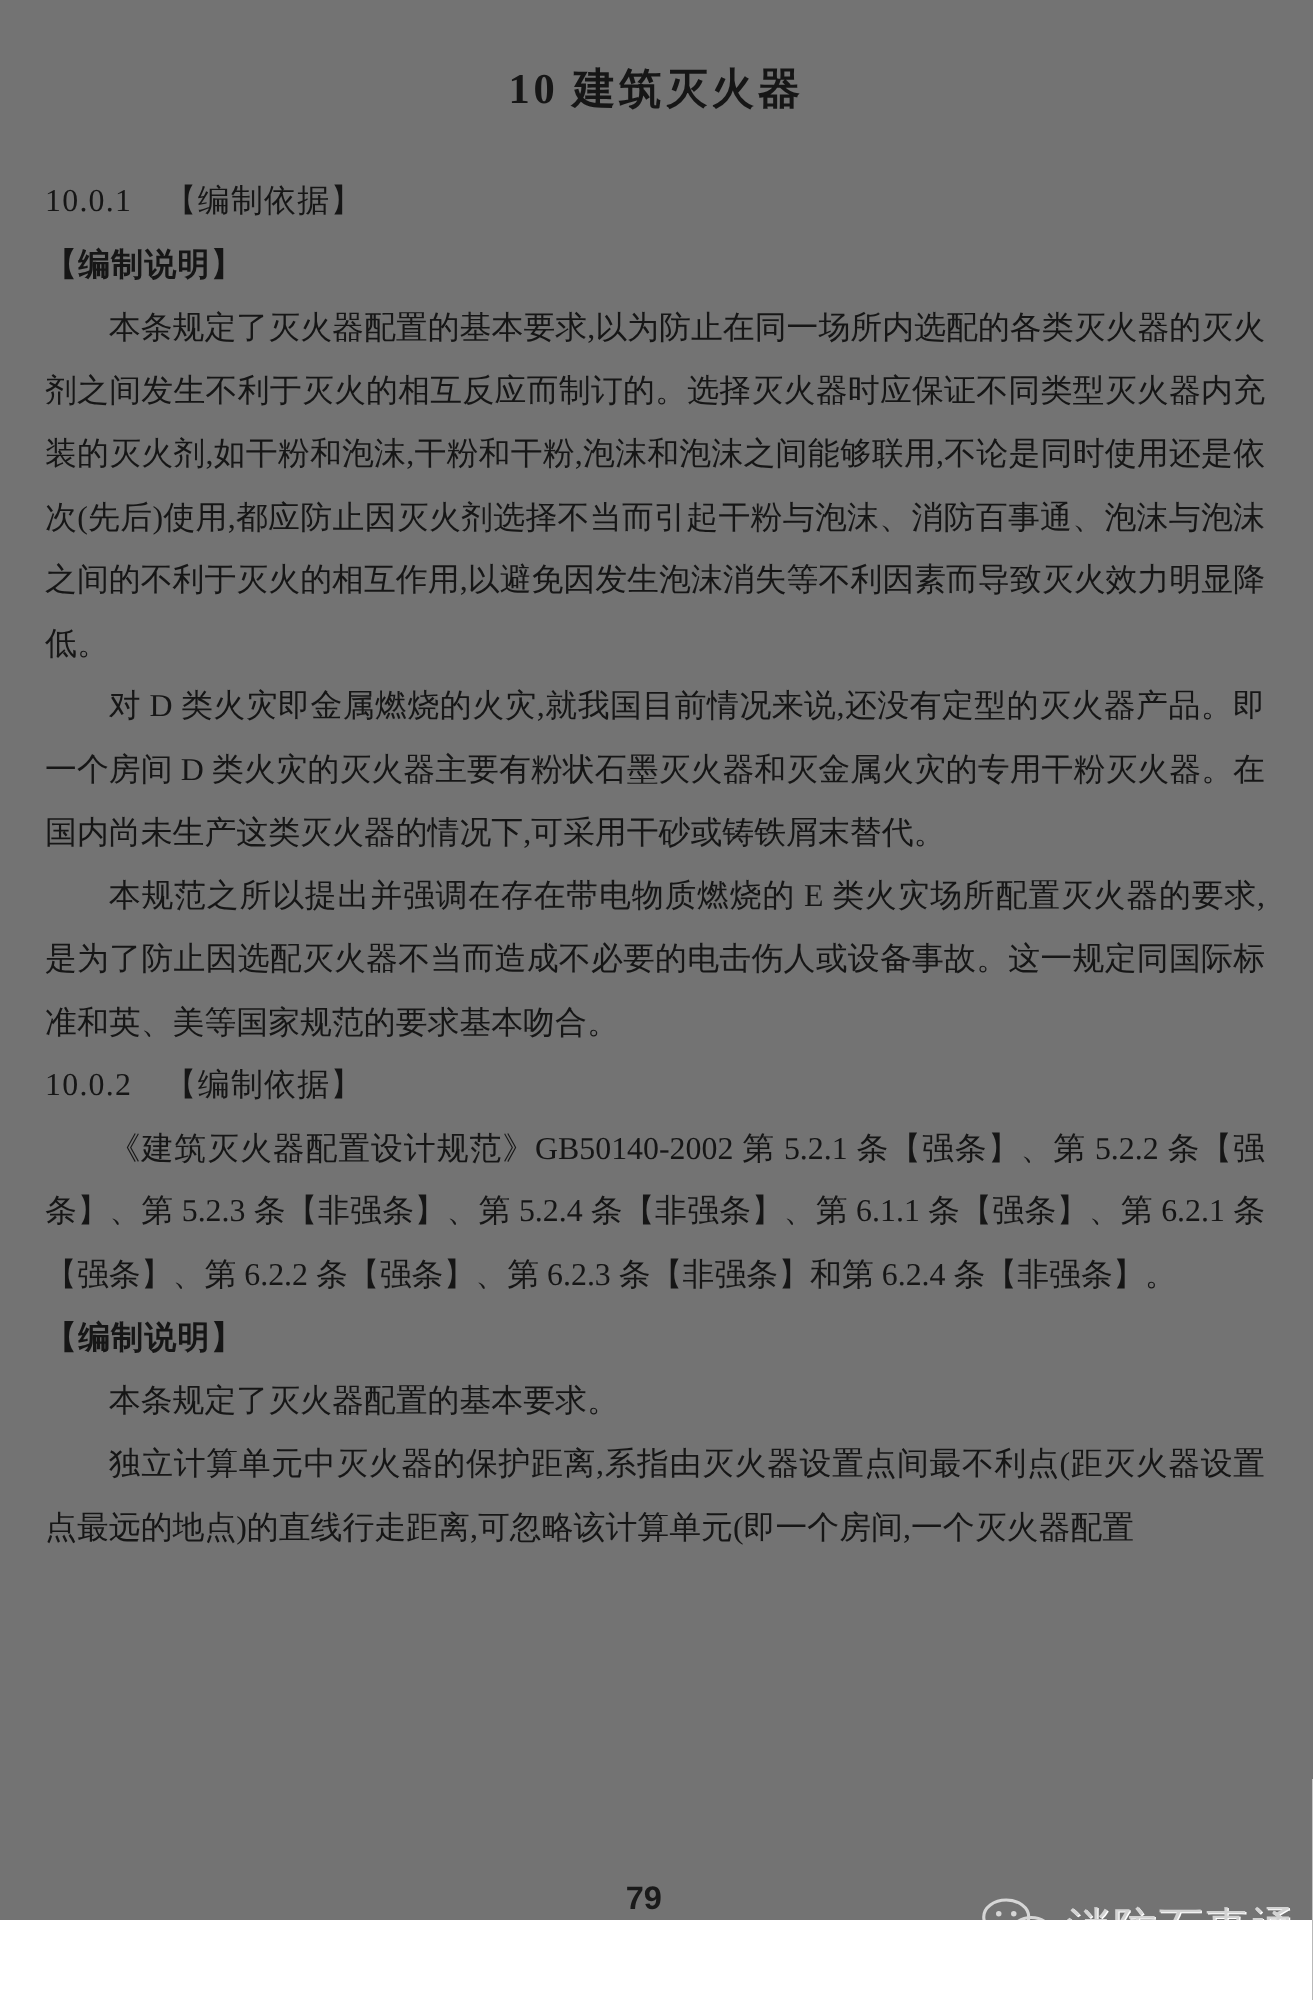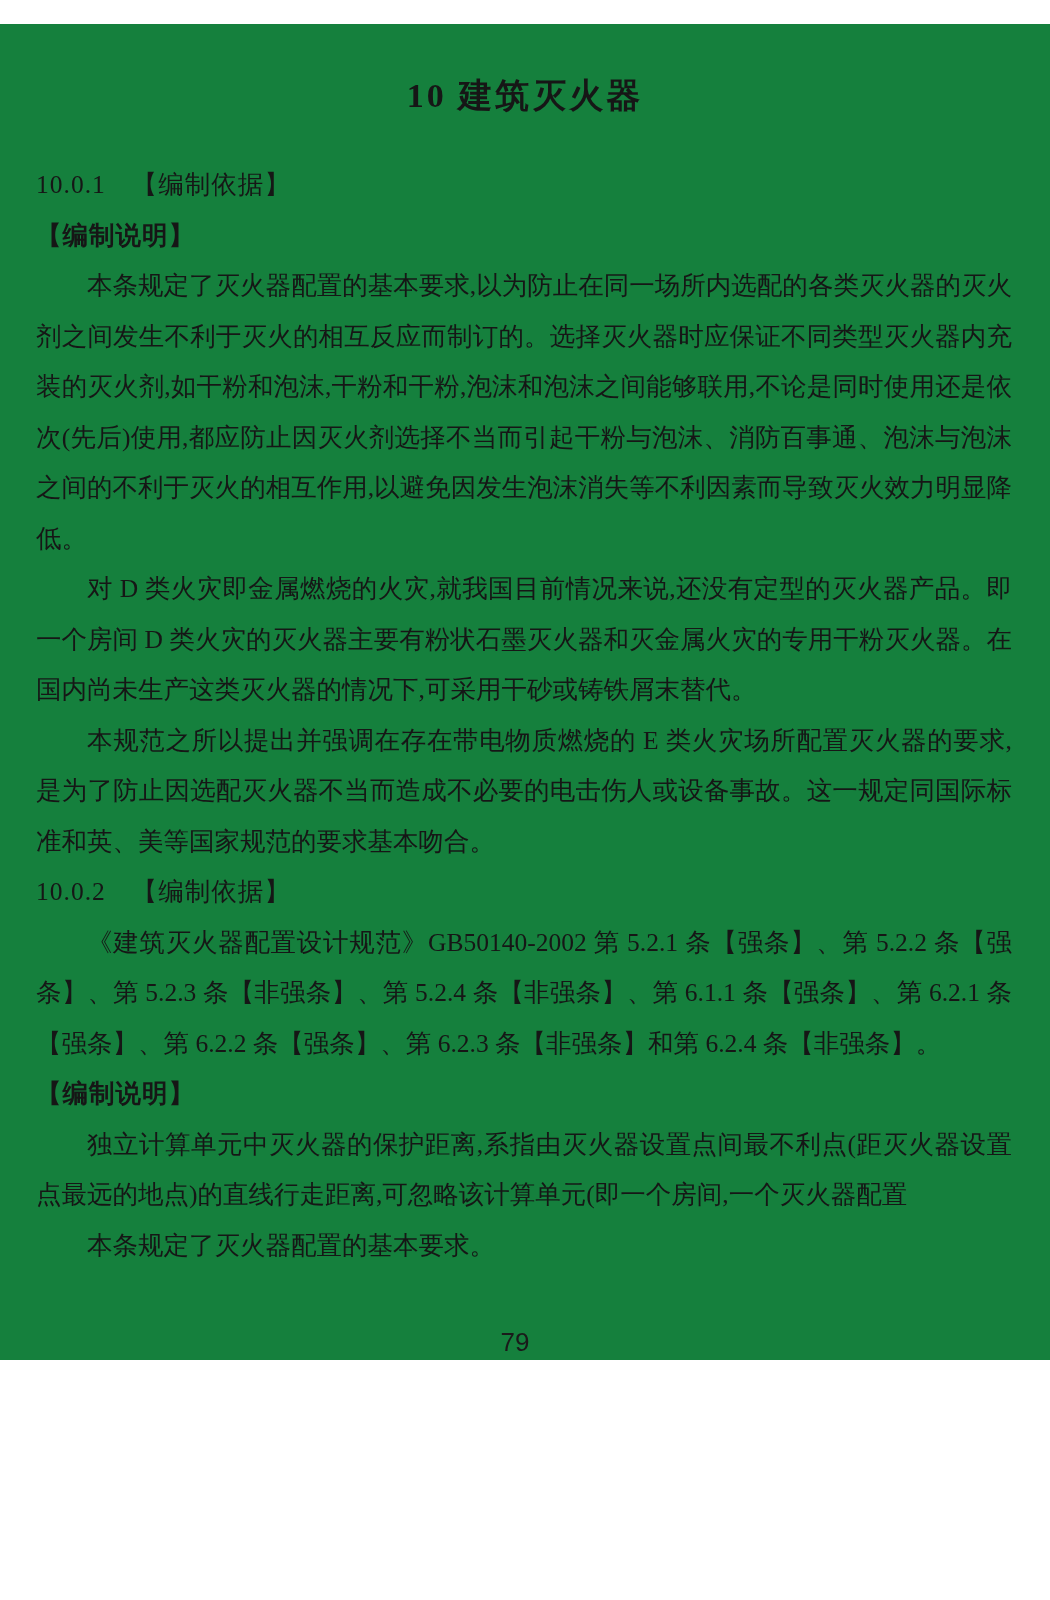--- a/index.html
+++ b/index.html
@@ -3,26 +3,25 @@
 <meta charset="utf-8">
 <style>
   html, body {
     margin: 0;
     padding: 0;
     background: #ffffff;
   }
   .page {
     position: relative;
     width: 1050px;
-    height: 1336px;
-    background: #15803d;
+    height: 1536px;
+    background: #737373;
     overflow: hidden;
     font-family: "Liberation Serif", "DejaVu Serif", serif;
     color: #161616;
-    margin-top: 24px;
   }
   .doc-title {
     margin: 0;
     padding-top: 52px;
     text-align: center;
     font-size: 34px;
     font-weight: bold;
     letter-spacing: 3px;
     line-height: 40px;
   }
@@ -76,42 +75,42 @@
     font-family: Liberation Sans, sans-serif;
   }
   .page-number {
     position: absolute;
     bottom: 2px;
     left: 0;
     right: 20px;
     text-align: center;
     font-family: "Liberation Sans", sans-serif;
     font-size: 26px;
-    font-weight: normal;
+    font-weight: bold;
     color: #1a1a1a;
   }
 </style>
 </head>
 <body>
 
 <div class="page">
 
   <h1 class="doc-title">10 建筑灭火器</h1>
 
   <main class="doc-body">
       <div class="heading"><span class="heading-num">10.0.1</span><span class="heading-label">【编制依据】</span></div>
       <div class="subheading">【编制说明】</div>
       <p class="para">本条规定了灭火器配置的基本要求,以为防止在同一场所内选配的各类灭火器的灭火剂之间发生不利于灭火的相互反应而制订的。选择灭火器时应保证不同类型灭火器内充装的灭火剂,如干粉和泡沫,干粉和干粉,泡沫和泡沫之间能够联用,不论是同时使用还是依次(先后)使用,都应防止因灭火剂选择不当而引起干粉与泡沫、消防百事通、泡沫与泡沫之间的不利于灭火的相互作用,以避免因发生泡沫消失等不利因素而导致灭火效力明显降低。</p>
       <p class="para">对 D 类火灾即金属燃烧的火灾,就我国目前情况来说,还没有定型的灭火器产品。即一个房间 D 类火灾的灭火器主要有粉状石墨灭火器和灭金属火灾的专用干粉灭火器。在国内尚未生产这类灭火器的情况下,可采用干砂或铸铁屑末替代。</p>
       <p class="para">本规范之所以提出并强调在存在带电物质燃烧的 E 类火灾场所配置灭火器的要求,是为了防止因选配灭火器不当而造成不必要的电击伤人或设备事故。这一规定同国际标准和英、美等国家规范的要求基本吻合。</p>
       <div class="heading"><span class="heading-num">10.0.2</span><span class="heading-label">【编制依据】</span></div>
       <p class="para">《建筑灭火器配置设计规范》GB50140-2002 第 5.2.1 条【强条】、第 5.2.2 条【强条】、第 5.2.3 条【非强条】、第 5.2.4 条【非强条】、第 6.1.1 条【强条】、第 6.2.1 条【强条】、第 6.2.2 条【强条】、第 6.2.3 条【非强条】和第 6.2.4 条【非强条】。</p>
       <div class="subheading">【编制说明】</div>
+      <p class="para">本条规定了灭火器配置的基本要求。</p>
       <p class="para">独立计算单元中灭火器的保护距离,系指由灭火器设置点间最不利点(距灭火器设置点最远的地点)的直线行走距离,可忽略该计算单元(即一个房间,一个灭火器配置</p>
-      <p class="para">本条规定了灭火器配置的基本要求。</p>
     </main>
 
   <div class="watermark">
     <span class="wm-icon">
       <svg width="64" height="52" viewBox="0 0 64 52" xmlns="http://www.w3.org/2000/svg">
         <g fill="none" stroke="#d6d6d6" stroke-width="2.5">
           <path d="M24 4 C14 4 6 10 6 17.5 C6 21.8 8.6 25.5 12.5 27.8 L11 32.5 L16.5 29.8 C18.8 30.5 21.3 31 24 31 C34 31 42 25 42 17.5 C42 10 34 4 24 4 Z"></path>
           <path d="M44 18 C52.5 18 59.5 23.2 59.5 29.6 C59.5 33.3 57.2 36.5 54 38.5 L55.3 42.6 L50.5 40.2 C48.5 40.8 46.3 41.2 44 41.2 C35.5 41.2 28.5 36 28.5 29.6 C28.5 23.2 35.5 18 44 18 Z"></path>
         </g>
         <g fill="#d6d6d6">

